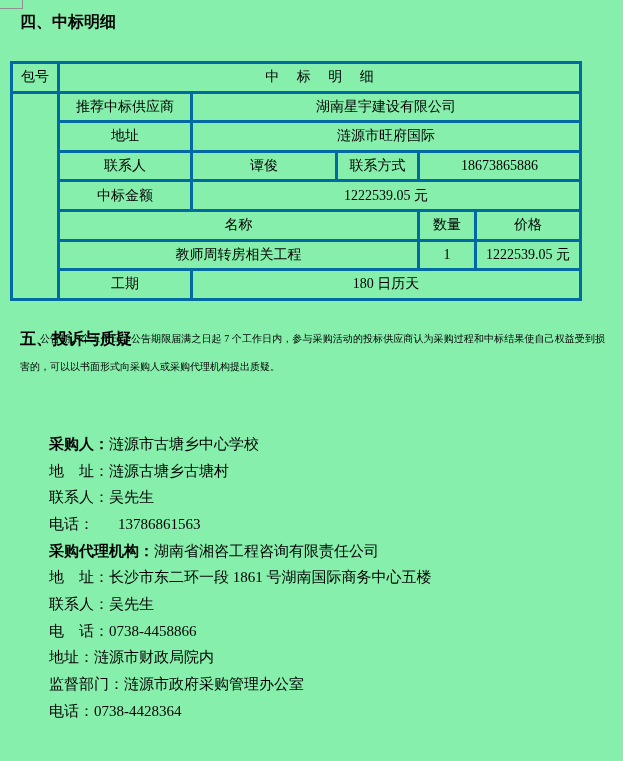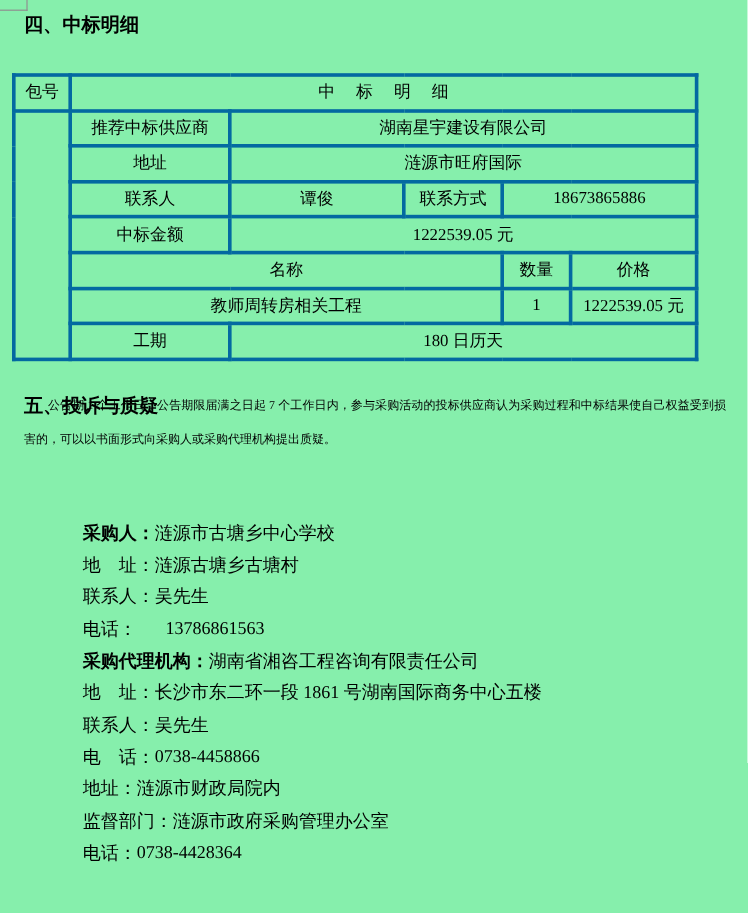--- a/index.html
+++ b/index.html
@@ -39,21 +39,21 @@
     position:absolute;left:20px;top:325px;width:585px;
     font-size:10px;line-height:27.5px;
     text-align:justify;text-indent:2em;
   }
 
   .contacts{
     position:absolute;left:49px;top:431px;width:560px;
     font-size:15px;
   }
   .cline{height:26.7px;display:flex;align-items:center;white-space:pre;}
-  .cline .lbl{font-weight:normal;margin-left:20px;}
+  .cline .lbl{font-weight:normal;}
   .cline.bold-label .lbl{font-weight:bold;}
   .cline .val{font-weight:normal;}
   .cline.val-gap .val{padding-left:24px;}
 </style>
 </head>
 <body>
 
 <div class="page">
 
   <div class="corner-artifact"></div>

